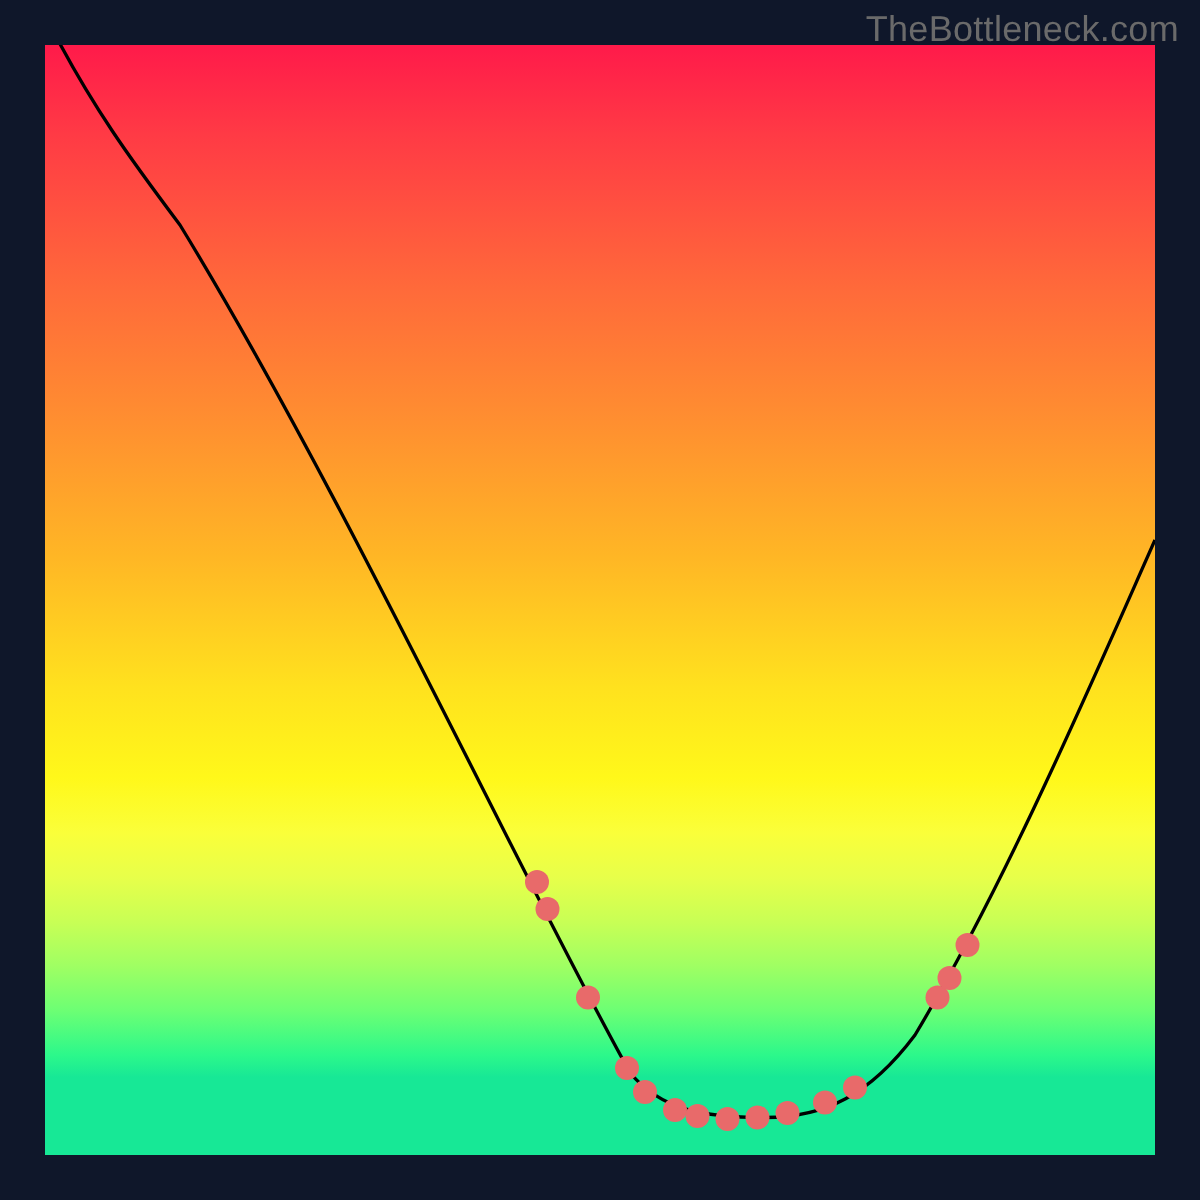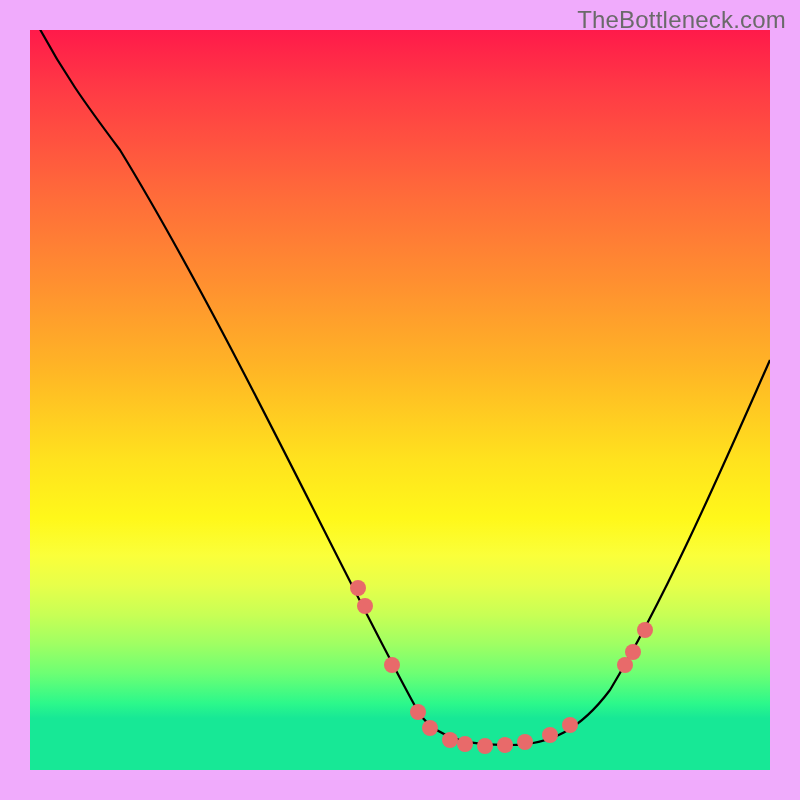--- a/index.html
+++ b/index.html
@@ -8,21 +8,21 @@
     width: 800px;
     height: 800px;
     overflow: hidden;
     background: #000;
     font-family: Arial, Helvetica, sans-serif;
   }
   .frame {
     position: relative;
     width: 800px;
     height: 800px;
-    background: #f0abfc;
+    background: #0f172a;
   }
   .watermark {
     position: absolute;
     top: 6px;
     right: 14px;
     color: #6a6a6a;
     font-size: 24px;
     font-weight: 400;
     letter-spacing: 0.2px;
     z-index: 50;

